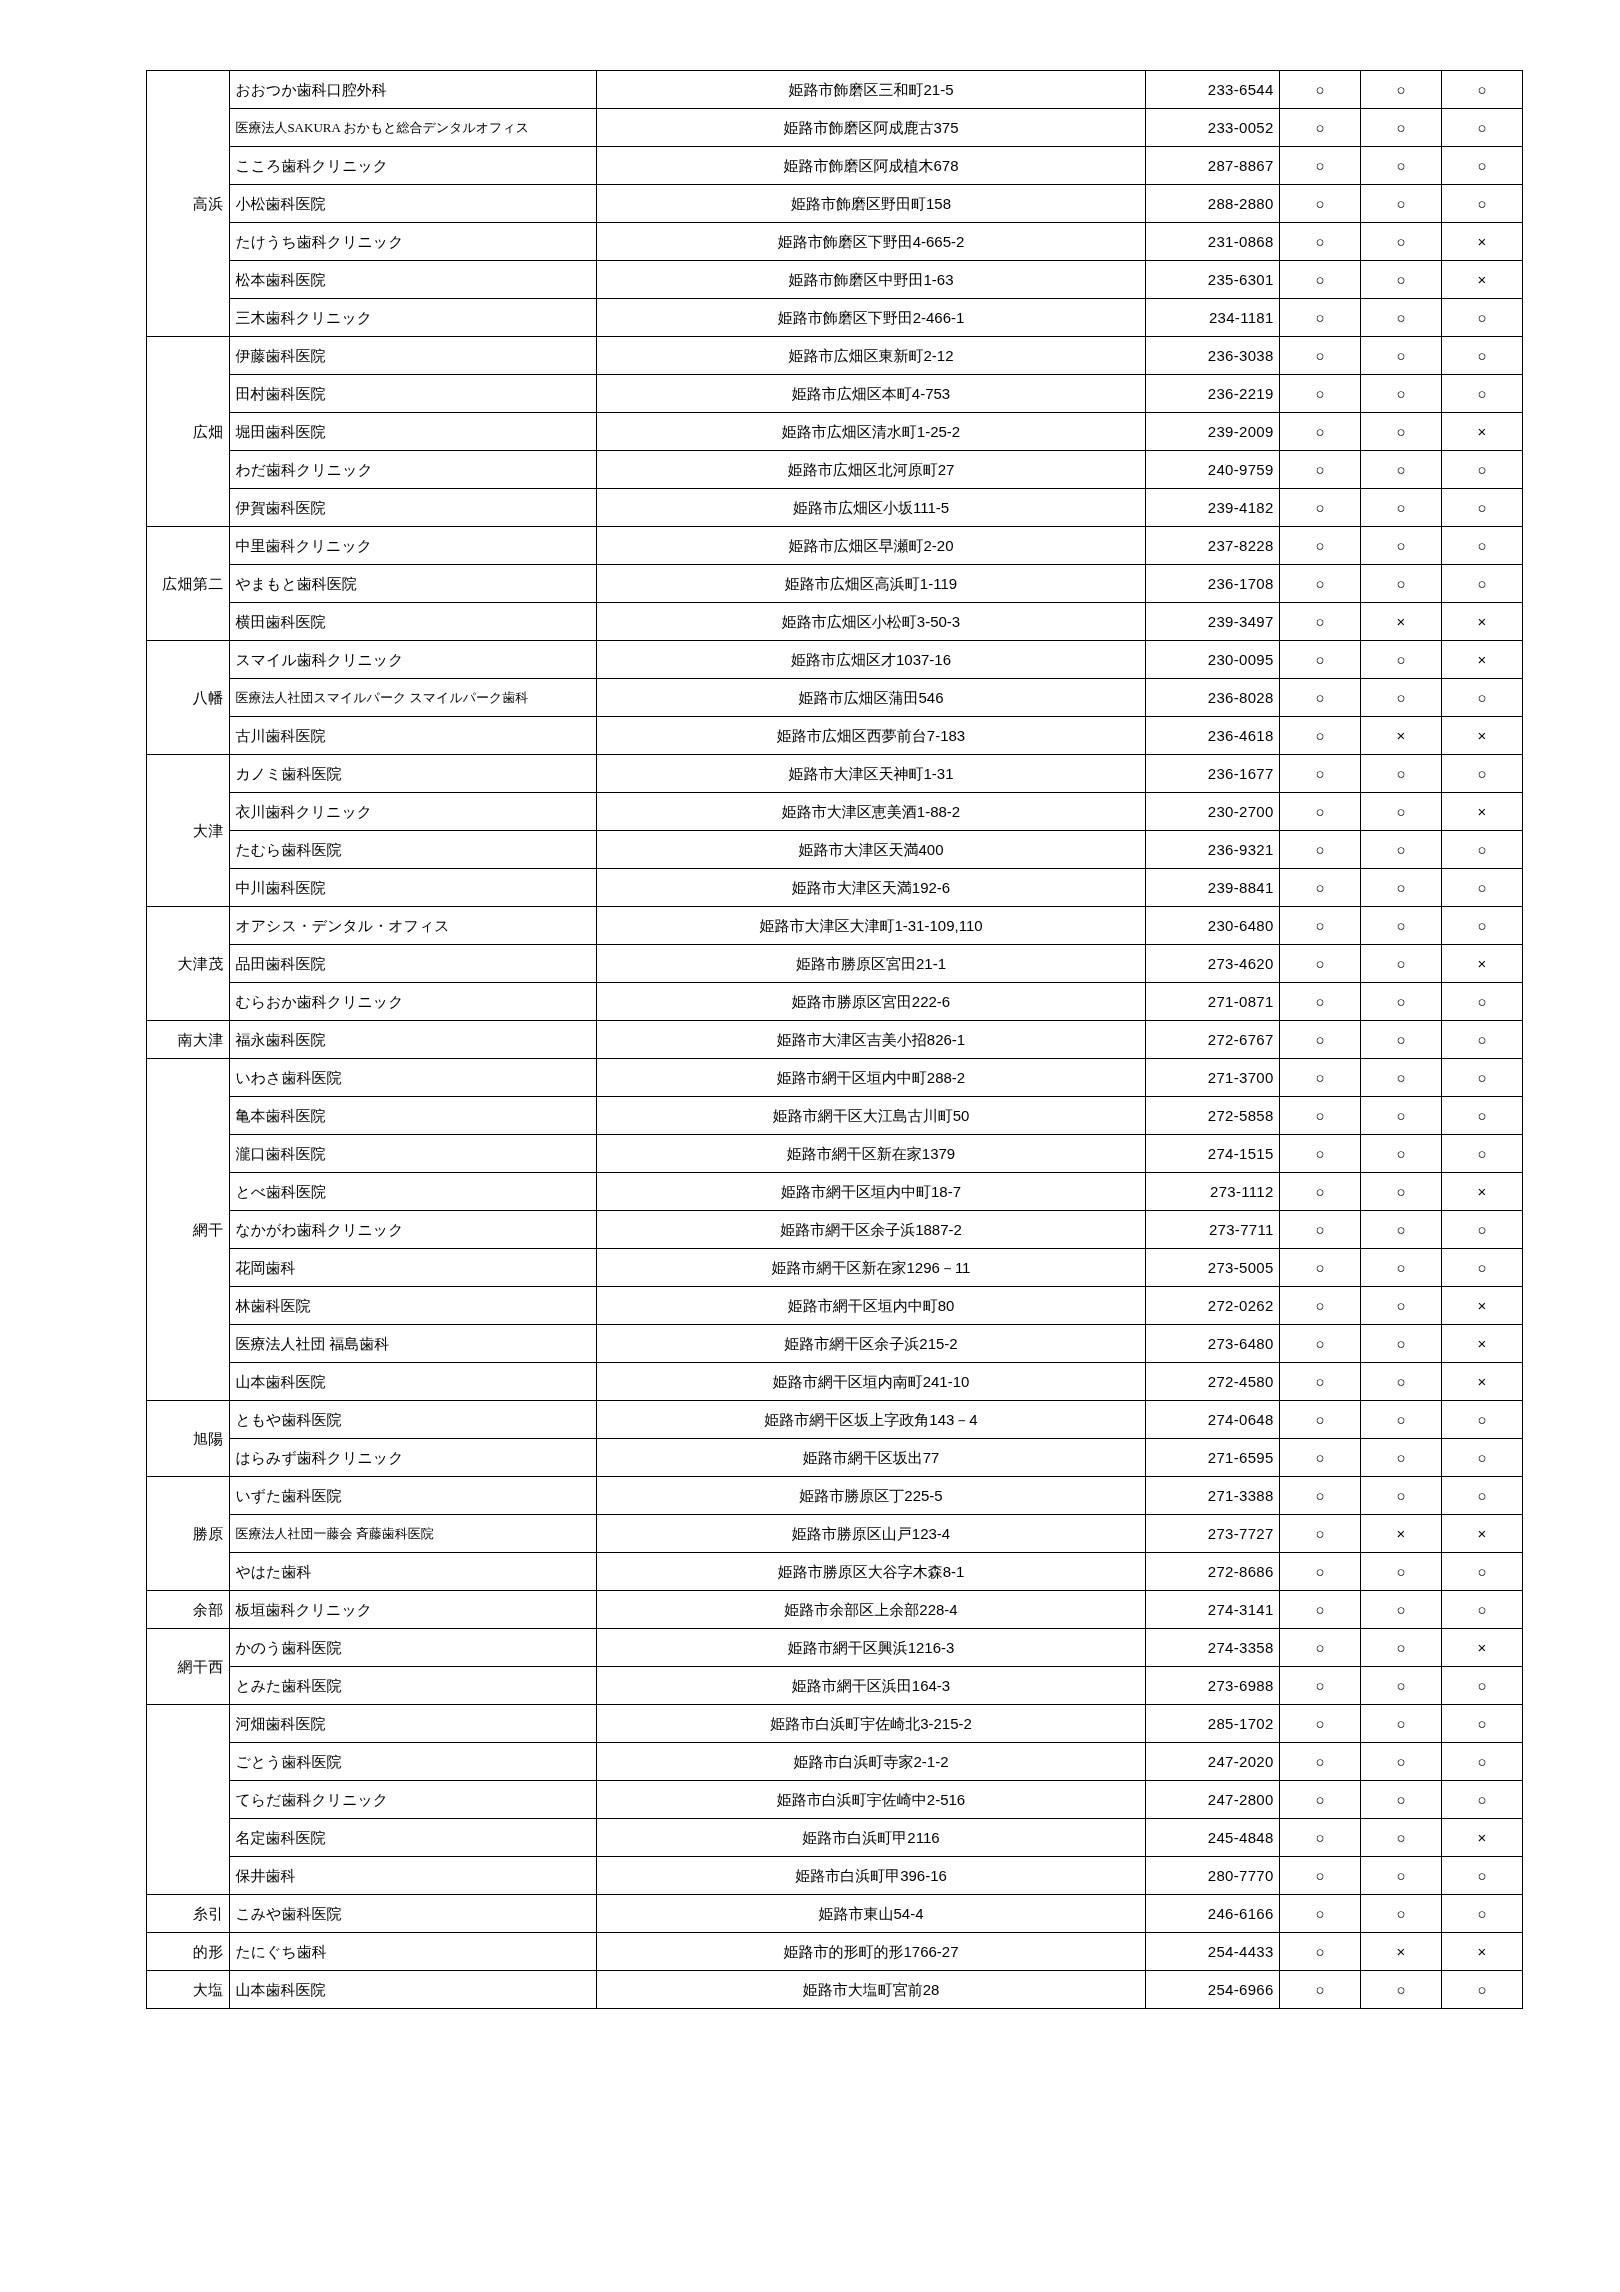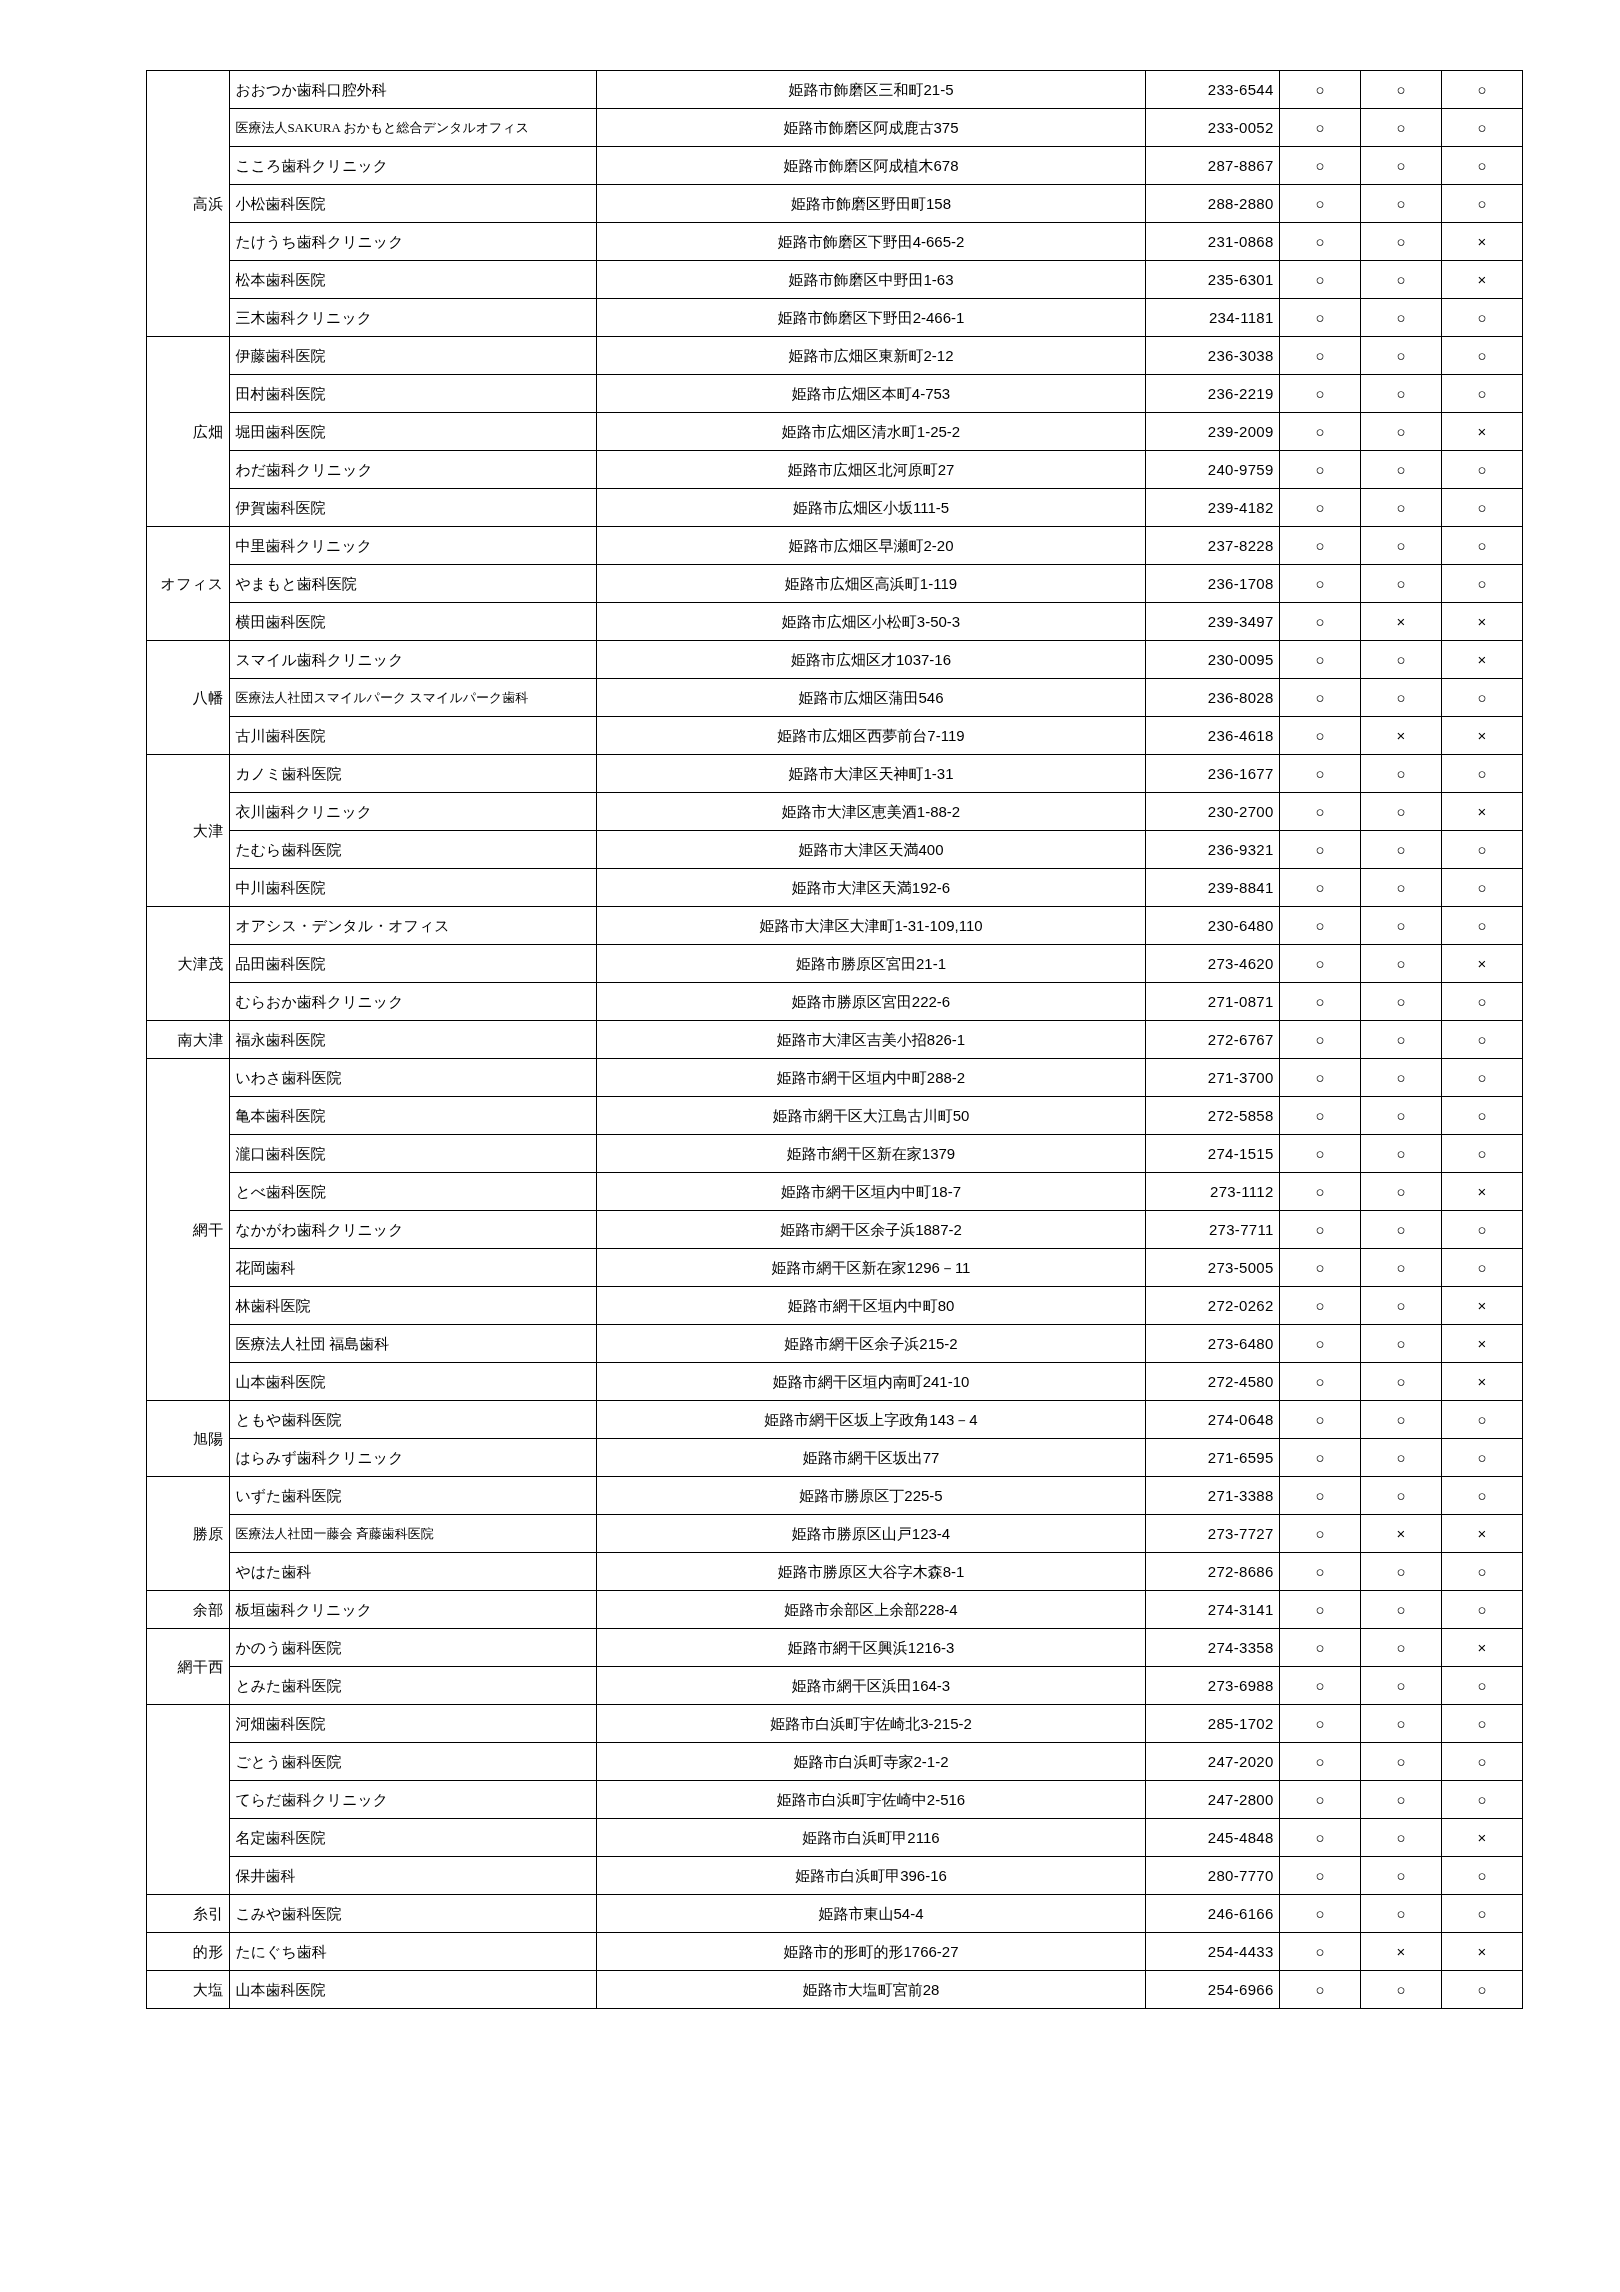--- a/index.html
+++ b/index.html
@@ -177,21 +177,21 @@
         </tr>
         <tr>
           <td class="name">伊賀歯科医院</td>
           <td class="addr">姫路市広畑区小坂111-5</td>
           <td class="tel">239-4182</td>
           <td class="mark">○</td>
           <td class="mark">○</td>
           <td class="mark">○</td>
         </tr>
         <tr>
-          <td class="area" rowspan="3">オフィス</td>
+          <td class="area" rowspan="3">広畑第二</td>
           <td class="name">中里歯科クリニック</td>
           <td class="addr">姫路市広畑区早瀬町2-20</td>
           <td class="tel">237-8228</td>
           <td class="mark">○</td>
           <td class="mark">○</td>
           <td class="mark">○</td>
         </tr>
         <tr>
           <td class="name">やまもと歯科医院</td>
           <td class="addr">姫路市広畑区高浜町1-119</td>
@@ -220,21 +220,21 @@
         <tr>
           <td class="name small">医療法人社団スマイルパーク スマイルパーク歯科</td>
           <td class="addr">姫路市広畑区蒲田546</td>
           <td class="tel">236-8028</td>
           <td class="mark">○</td>
           <td class="mark">○</td>
           <td class="mark">○</td>
         </tr>
         <tr>
           <td class="name">古川歯科医院</td>
-          <td class="addr">姫路市広畑区西夢前台7-119</td>
+          <td class="addr">姫路市広畑区西夢前台7-183</td>
           <td class="tel">236-4618</td>
           <td class="mark">○</td>
           <td class="mark">×</td>
           <td class="mark">×</td>
         </tr>
         <tr>
           <td class="area" rowspan="4">大津</td>
           <td class="name">カノミ歯科医院</td>
           <td class="addr">姫路市大津区天神町1-31</td>
           <td class="tel">236-1677</td>

